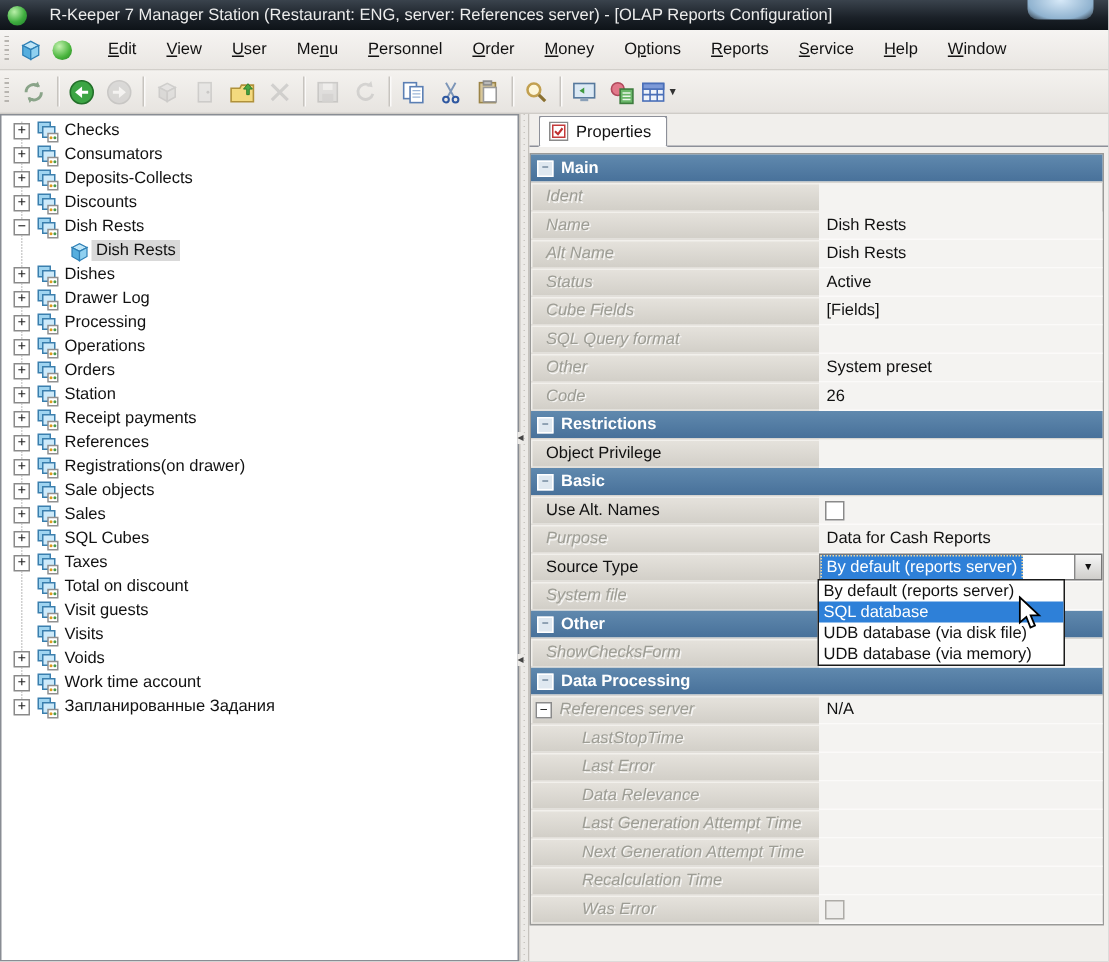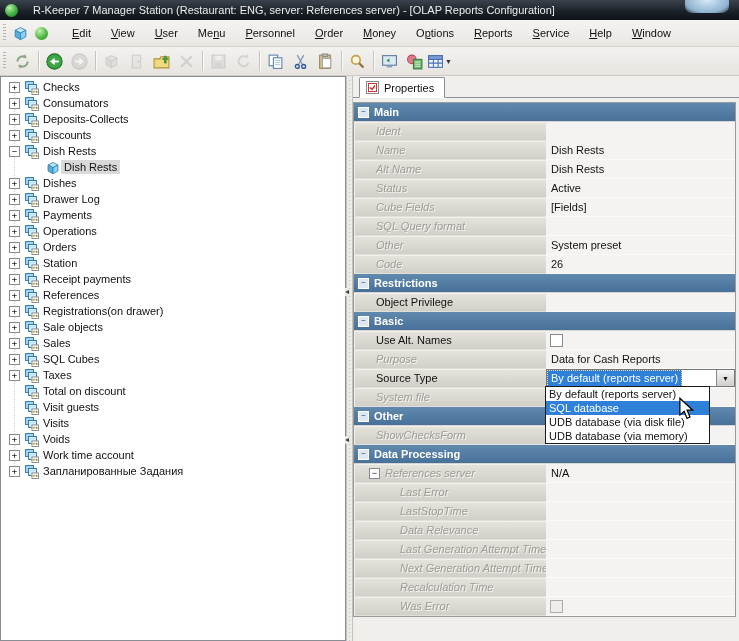--- a/index.html
+++ b/index.html
@@ -66,21 +66,21 @@
   
   .grid{position:absolute;left:0;top:26px;width:383px;border:1px solid #9a9a98;box-sizing:border-box;background:#f4f3f1;}
   .psection{height:18px;display:flex;align-items:center;color:#fff;font-weight:bold;
             background:linear-gradient(var(--sec1,#6089ae),var(--sec2,#48719a));
             border-bottom:1px solid #d7d5d1;}
   .secbox{width:9px;height:9px;margin:0 5px 0 4px;background:#dfe8f0;border:1px solid #fff;
           display:flex;align-items:center;justify-content:center;font-size:8px;line-height:8px;color:#2c4a68;font-weight:normal;}
   .prow{display:flex;height:19px;}
   .plabel{width:192px;flex:0 0 auto;box-sizing:border-box;display:flex;align-items:center;
           background:linear-gradient(#e6e3dd,#d2cfc8);
-          box-shadow:inset 1px 1px 0 #f2f0ec;border-bottom:1px solid #e2dfda;padding-left:12px;}
+          box-shadow:inset 1px 1px 0 #f2f0ec;border-bottom:1px solid #e2dfda;}
   .plabel .txt{margin-left:10px;white-space:nowrap;}
   .plabel.ro .txt{color:#9d9d95;font-style:italic;text-shadow:1px 1px 0 rgba(255,255,255,.75);}
   .plabel.child .txt{margin-left:34px;}
   .collapser{width:11px;height:11px;box-sizing:border-box;border:1px solid #8a8a8a;background:#fff;
              margin-left:3px;display:flex;align-items:center;justify-content:center;
              font-size:9px;line-height:9px;color:#222;}
   .plabel.has-collapser .txt{margin-left:5px;}
   .pvalue{flex:1;background:#f4f3f1;border-bottom:1px solid #fbfaf9;display:flex;align-items:center;position:relative;}
   .pvalue .txt{margin-left:5px;white-space:nowrap;}
   .checkbox{width:13px;height:13px;box-sizing:border-box;border:1px solid #8a8a8a;background:#fff;margin-left:4px;}
@@ -382,21 +382,21 @@
         </div>
         <div class="titem">
           <span class="expander">+</span>
           <span class="ticon"><svg viewBox="0 0 16 16">
               <rect x="1.5" y="1.5" width="8" height="7" fill="#9fd4f0" stroke="#3a7fae"></rect>
               <rect x="4.5" y="4.5" width="8" height="7" fill="#cdeafa" stroke="#3a7fae"></rect>
               <rect x="8" y="9" width="6.5" height="5.5" fill="#fff" stroke="#909090"></rect>
               <circle cx="10" cy="11.8" r="1" fill="#d99a1e"></circle>
               <circle cx="12.6" cy="11.8" r="1" fill="#4a9a4a"></circle>
             </svg></span>
-          <span class="tlabel">Payments</span>
+          <span class="tlabel">Processing</span>
         </div>
         <div class="titem">
           <span class="expander">+</span>
           <span class="ticon"><svg viewBox="0 0 16 16">
               <rect x="1.5" y="1.5" width="8" height="7" fill="#9fd4f0" stroke="#3a7fae"></rect>
               <rect x="4.5" y="4.5" width="8" height="7" fill="#cdeafa" stroke="#3a7fae"></rect>
               <rect x="8" y="9" width="6.5" height="5.5" fill="#fff" stroke="#909090"></rect>
               <circle cx="10" cy="11.8" r="1" fill="#d99a1e"></circle>
               <circle cx="12.6" cy="11.8" r="1" fill="#4a9a4a"></circle>
             </svg></span>
@@ -716,27 +716,27 @@
           <div class="plabel ro has-collapser">
             <span class="collapser">−</span>
             <span class="txt">References server</span>
           </div>
           <div class="pvalue">
             <span class="txt">N/A</span>
           </div>
         </div>
         <div class="prow">
           <div class="plabel ro child">
+            <span class="txt">LastStopTime</span>
+          </div>
+          <div class="pvalue"></div>
+        </div>
+        <div class="prow">
+          <div class="plabel ro child">
             <span class="txt">Last Error</span>
-          </div>
-          <div class="pvalue"></div>
-        </div>
-        <div class="prow">
-          <div class="plabel ro child">
-            <span class="txt">LastStopTime</span>
           </div>
           <div class="pvalue"></div>
         </div>
         <div class="prow">
           <div class="plabel ro child">
             <span class="txt">Data Relevance</span>
           </div>
           <div class="pvalue"></div>
         </div>
         <div class="prow">

